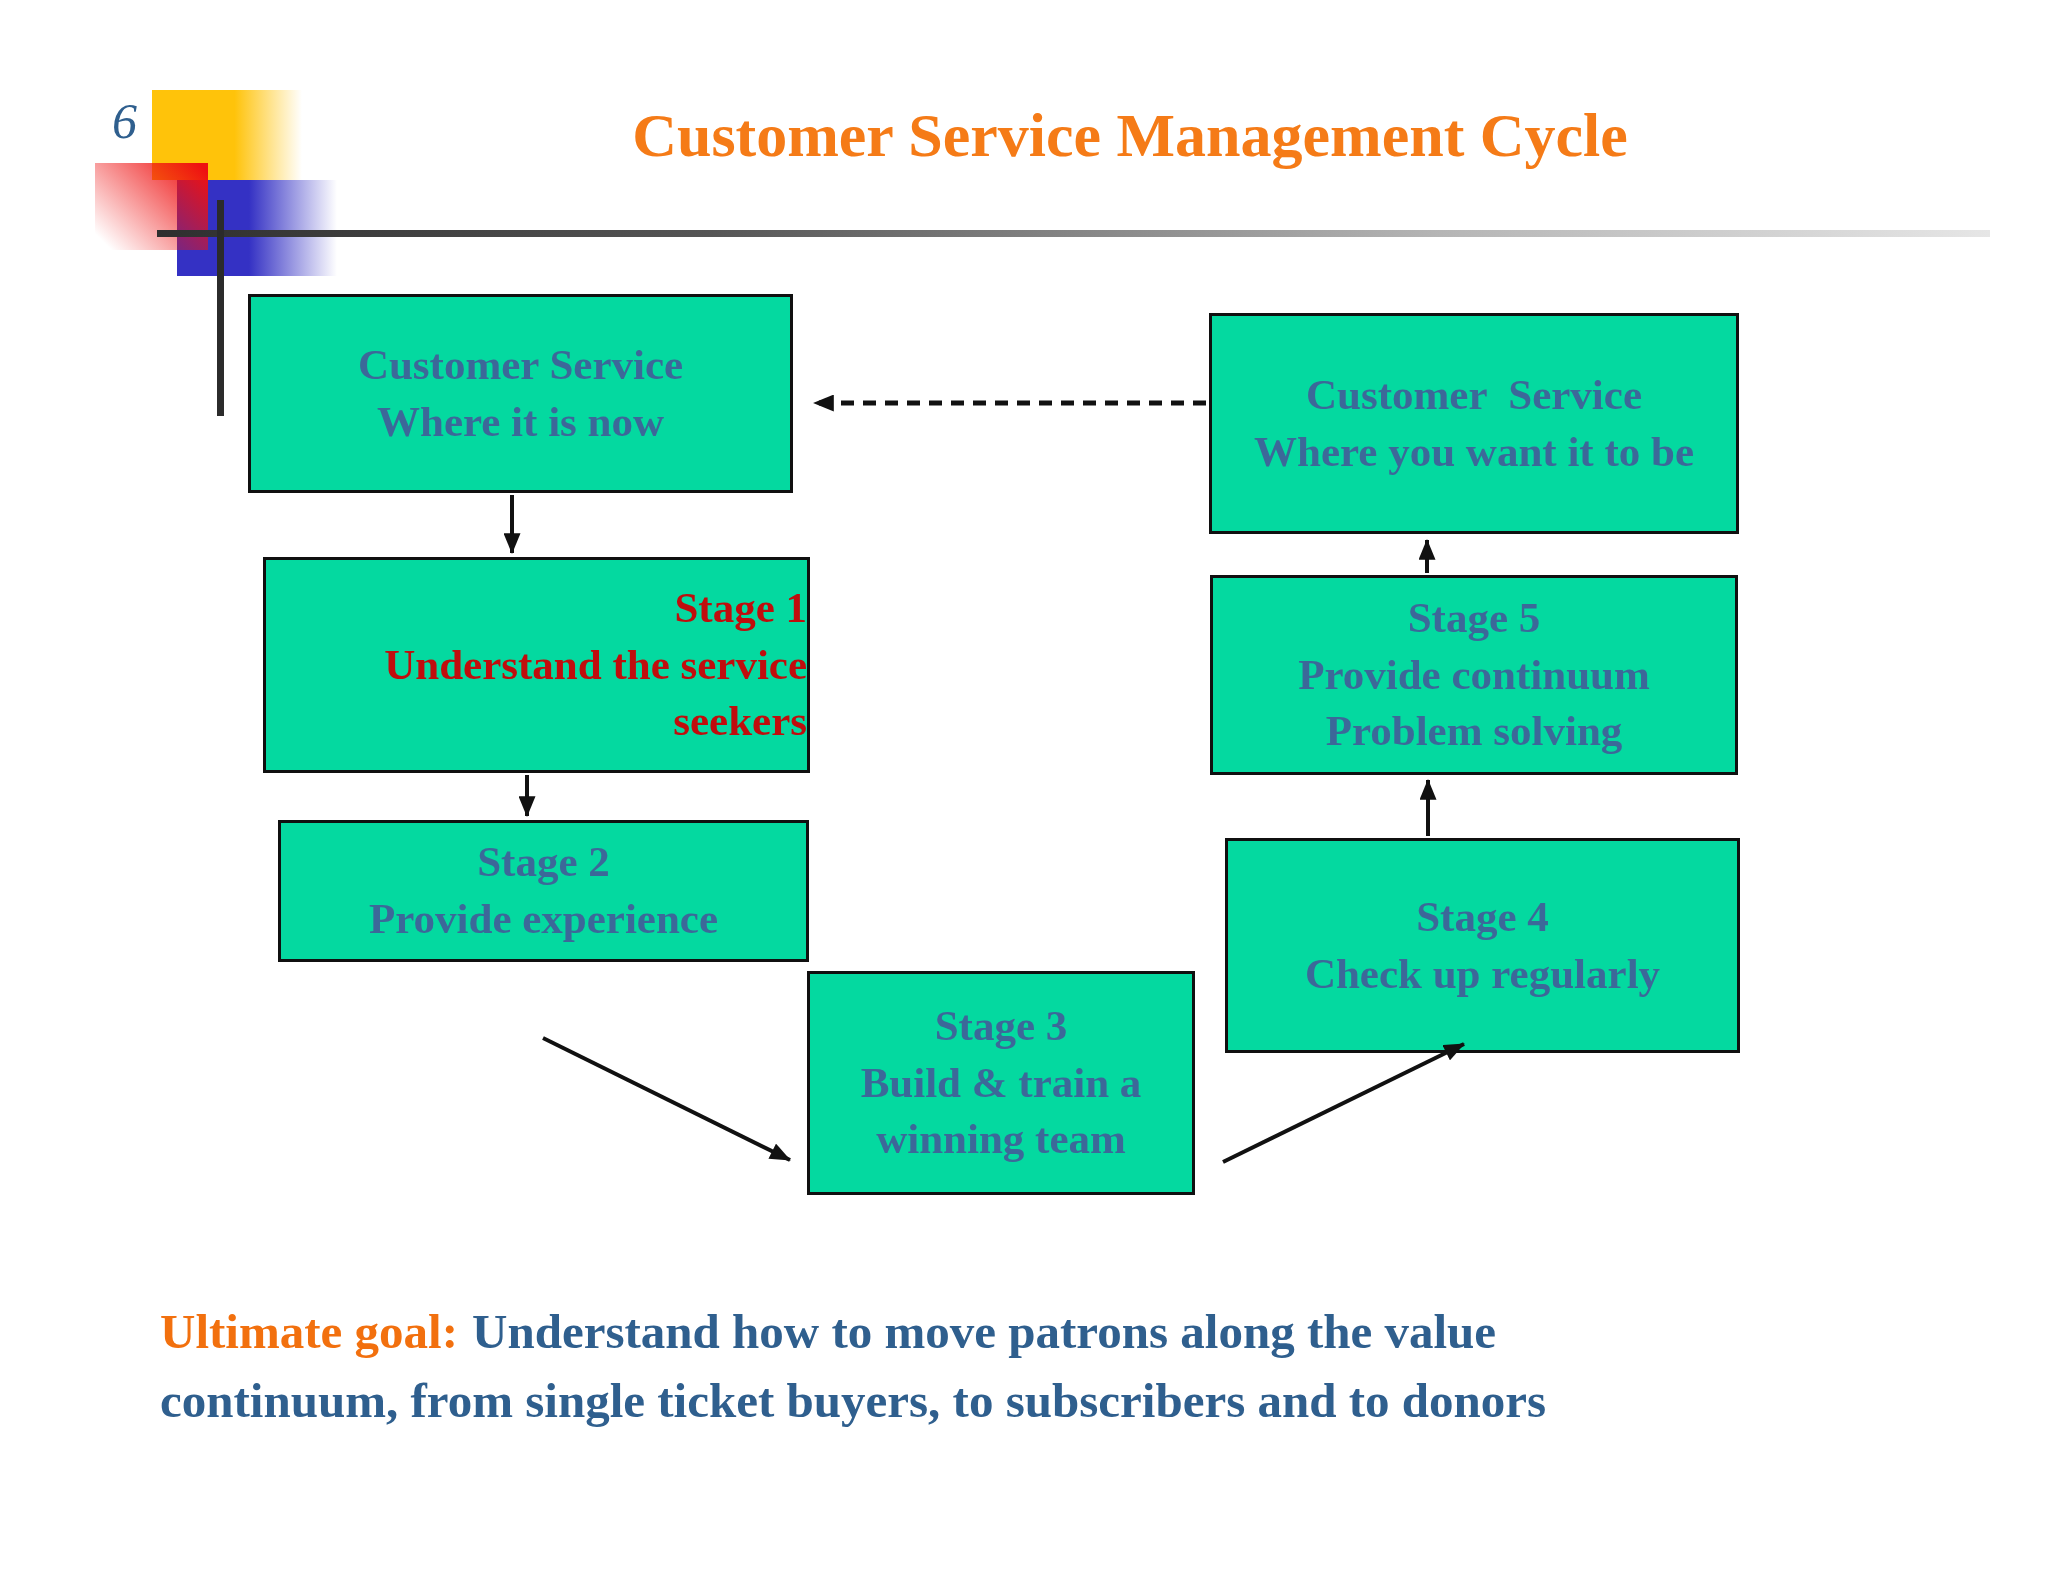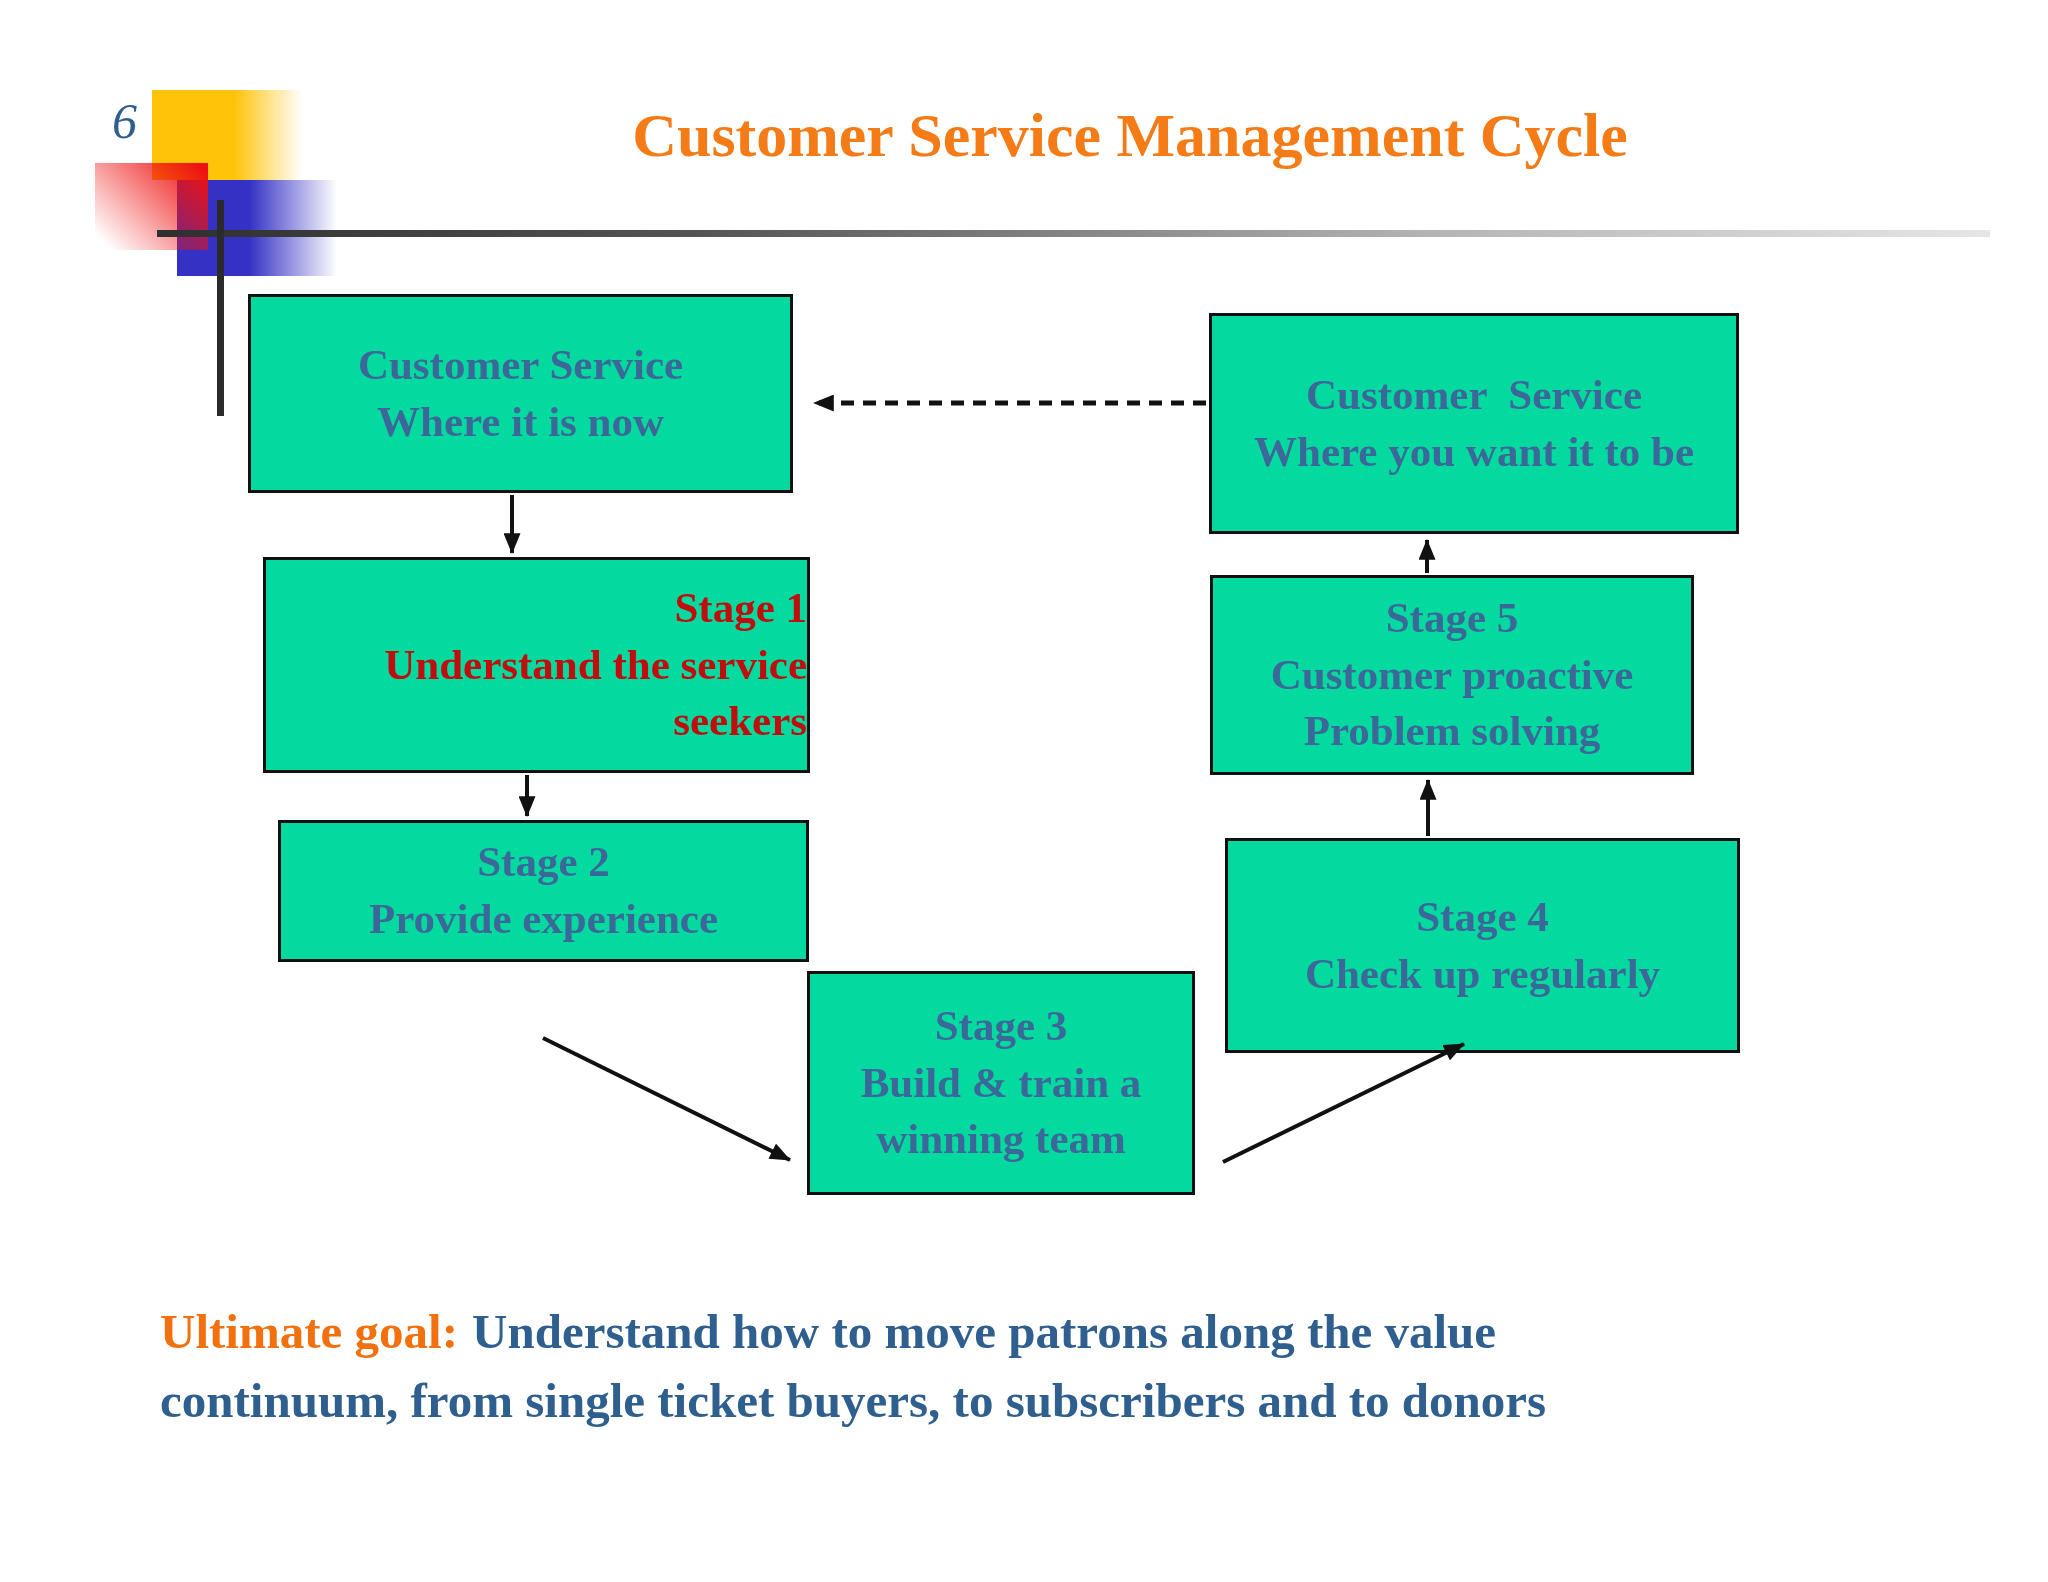--- a/index.html
+++ b/index.html
@@ -38,21 +38,21 @@
     border:3px solid var(--box-border);box-sizing:border-box;
     display:flex;flex-direction:column;justify-content:center;align-items:center;
     font-weight:bold;font-size:43px;line-height:1.32;color:var(--box-text-blue);
     text-align:center;}
   .fbox .bline{white-space:pre-wrap;}
   .box-current{left:248px;top:294px;width:545px;height:199px;}
   .box-stage1{left:263px;top:557px;width:547px;height:216px;color:var(--box-text-red);align-items:flex-end;}
   .box-stage2{left:278px;top:820px;width:531px;height:142px;}
   .box-stage3{left:807px;top:971px;width:388px;height:224px;}
   .box-target{left:1209px;top:313px;width:530px;height:221px;}
-  .box-stage5{left:1210px;top:575px;width:484px;height:200px;}
+  .box-stage5{left:1210px;top:575px;width:528px;height:200px;}
   .box-stage4{left:1225px;top:838px;width:515px;height:215px;text-align:center;}
   
   .arrows{position:absolute;left:0;top:0;width:2048px;height:1582px;z-index:6;pointer-events:none;}
   
   .goal{position:absolute;left:160px;top:1298px;width:1760px;z-index:4;
     font-size:49px;font-weight:bold;line-height:1.4;color:var(--goal-blue);}
   .goal-label{color:var(--goal-orange);margin-right:14px;margin-top:12px;}
 </style>
 </head>
 <body>
@@ -90,21 +90,21 @@
     <span class="bline">winning team</span>
   </div>
 
   <div class="fbox box-target">
     <span class="bline">Customer  Service</span>
     <span class="bline">Where you want it to be</span>
   </div>
 
   <div class="fbox box-stage5">
     <span class="bline">Stage 5</span>
-    <span class="bline">Customer proactive</span>
+    <span class="bline">Provide continuum</span>
     <span class="bline">Problem solving</span>
   </div>
 
   <div class="fbox box-stage4">
     <span class="bline">Stage 4</span>
     <span class="bline">Check up regularly</span>
   </div>
 
   <svg class="arrows" viewBox="0 0 2048 1582">
     <defs>

